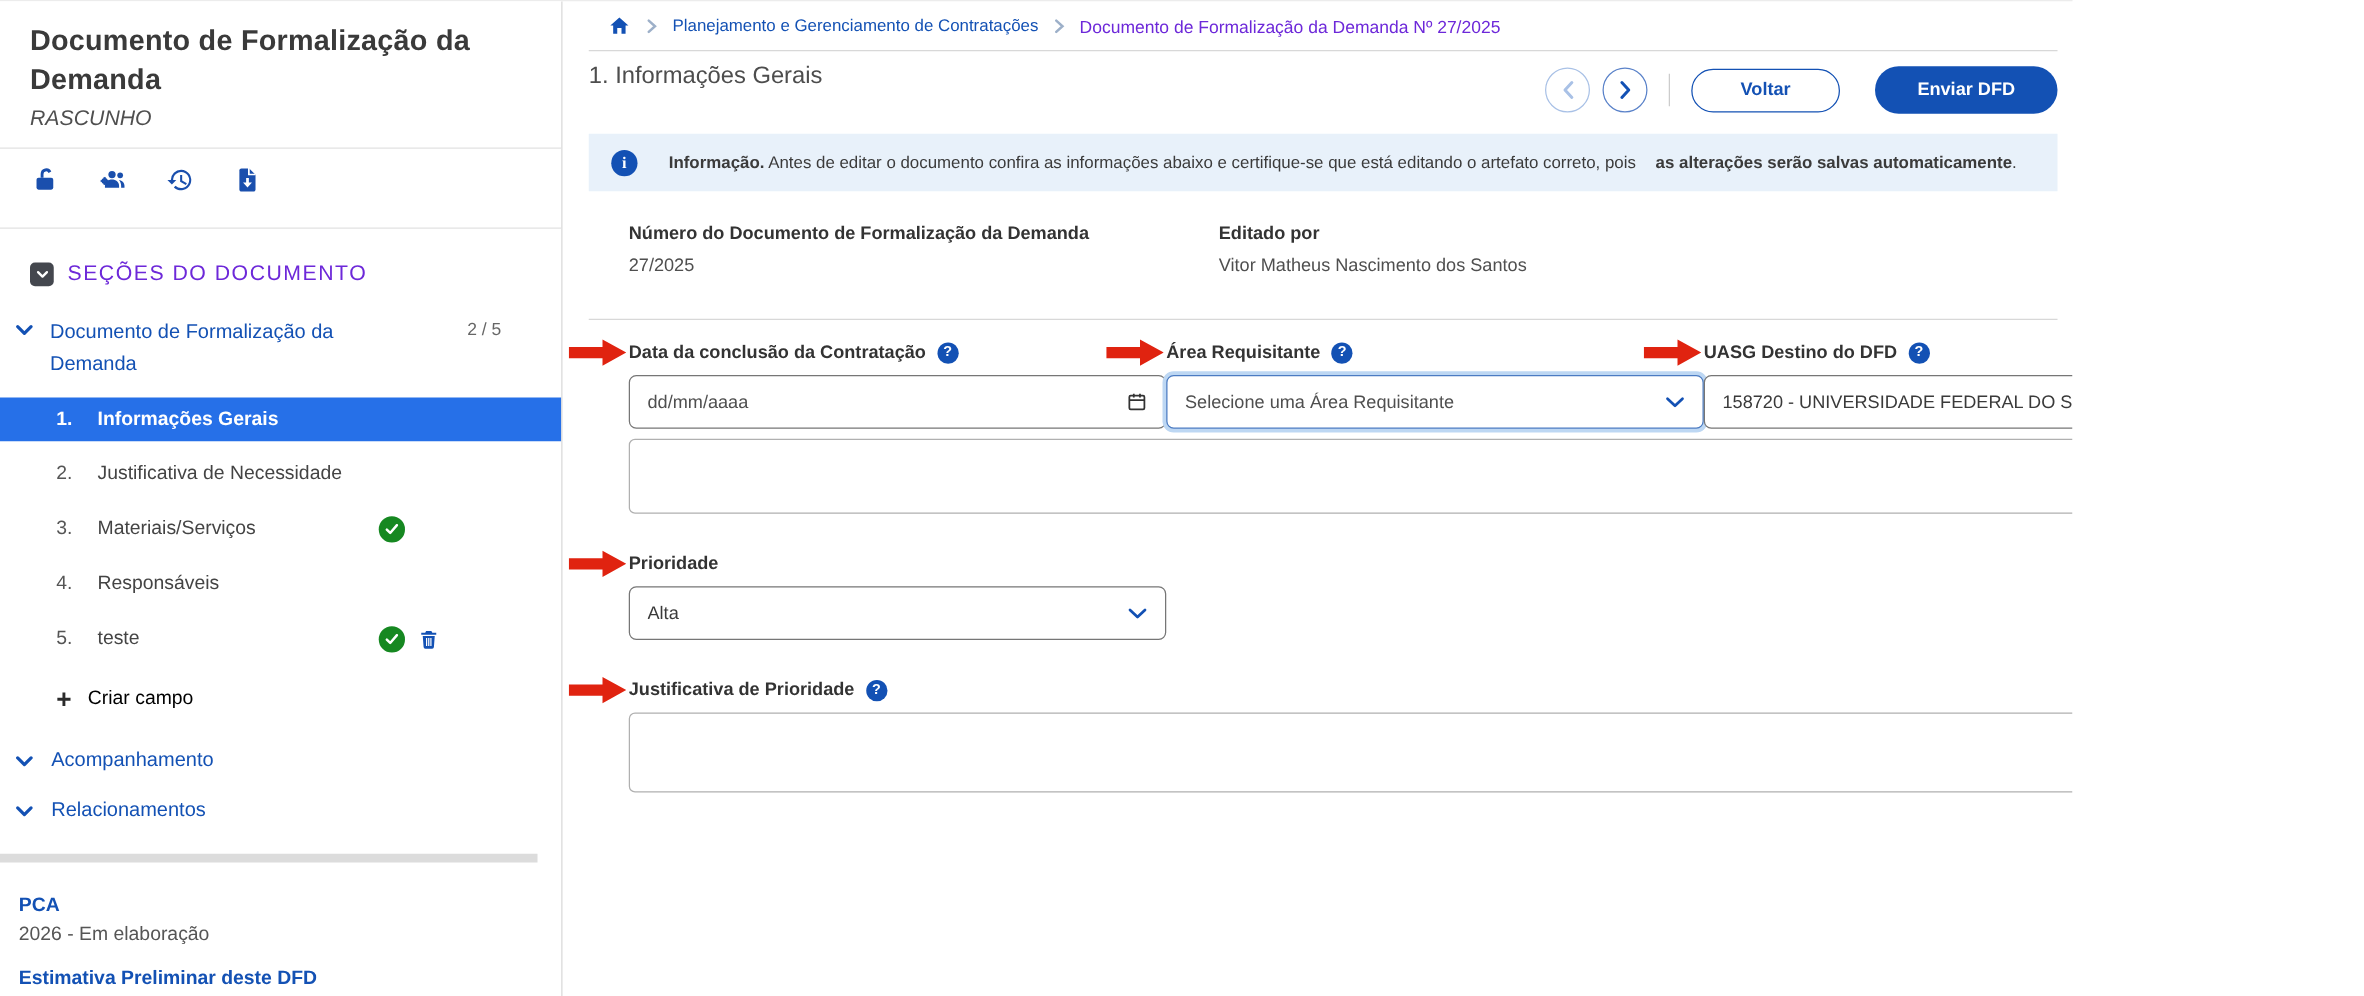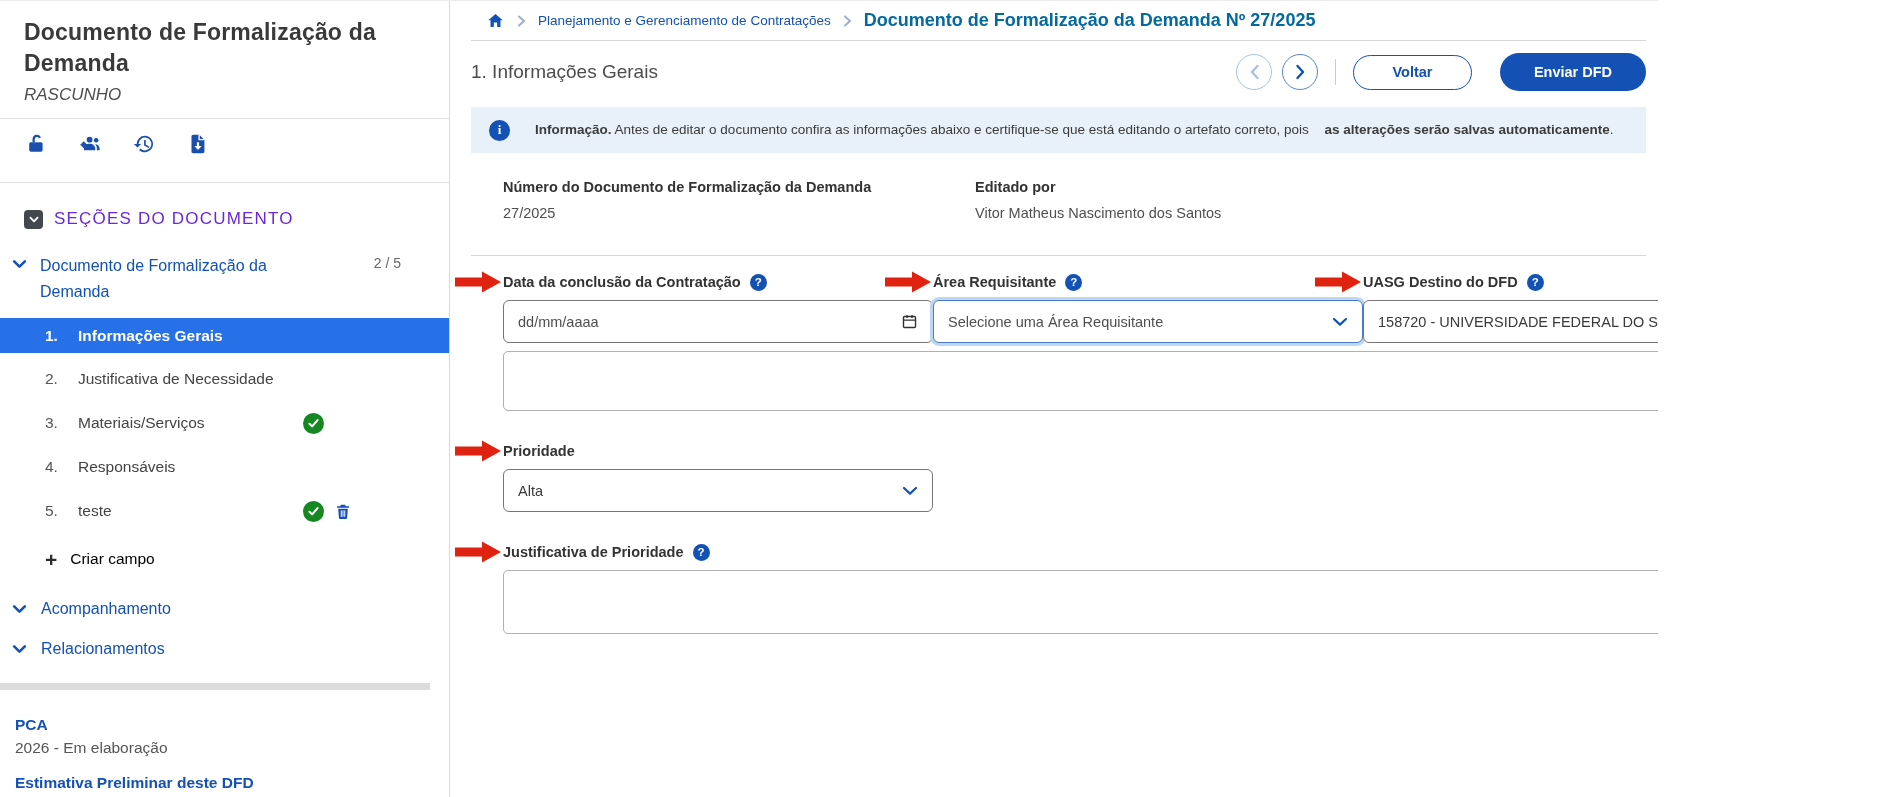--- a/index.html
+++ b/index.html
@@ -50,23 +50,23 @@
   .sb-footer .flabel { font-size:15.5px; font-weight:700; color:#1351B4; }
   .sb-footer .fvalue { margin-top:5px; font-size:15.5px; color:#565656; }
   .sb-footer .fgroup + .fgroup { margin-top:17px; }
 
   
   .main { flex:1; height:100%; padding:0 12px 0 21px; overflow:hidden; }
   .breadcrumb { display:flex; align-items:center; gap:12px; height:40px; padding-left:16px; border-bottom:1px solid #d8d8d8; }
   .bc-home { width:18px; height:17px; color:#1351B4; cursor:pointer; display:flex; }
   .bc-sep { width:9px; height:12px; color:#9db0c9; flex:none; }
   .bc-link { font-size:13.5px; color:#1351B4; text-decoration:none; cursor:pointer; }
-  .bc-current { font-size:18px; font-weight:700; color:#0369a1; }
-
-  .header-row { display:flex; align-items:center; margin-top:9px; height:44px; }
+  .bc-current { font-size:14px; font-weight:400; color:#6d28d9; }
+
+  .header-row { display:flex; margin-top:9px; height:44px; }
   .page-title { font-size:19px; font-weight:400; color:#4d4d4d; }
   .hdr-actions { margin-left:auto; display:flex; align-items:center; }
   .nav-circle { width:36px; height:36px; border-radius:50%; background:#fff; display:flex; align-items:center; justify-content:center; cursor:pointer; }
   .nav-circle svg { width:11px; height:16px; }
   .nav-prev { border:1px solid #a9c1e6; color:#a9c1e6; }
   .nav-next { border:1px solid #5a82c9; color:#1351B4; margin-left:10px; }
   .vdiv { width:1px; height:26px; background:#ccc; margin:0 17px; }
   .btn-outline { width:119px; height:35px; border-radius:18px; border:1px solid #1351B4; background:#fff; color:#1351B4; font-family:inherit; font-size:14.5px; font-weight:700; cursor:pointer; }
   .btn-primary { width:146px; height:38px; border-radius:19px; border:none; background:#1351B4; color:#fff; font-family:inherit; font-size:14.5px; font-weight:700; margin-left:28px; cursor:pointer; }
 

